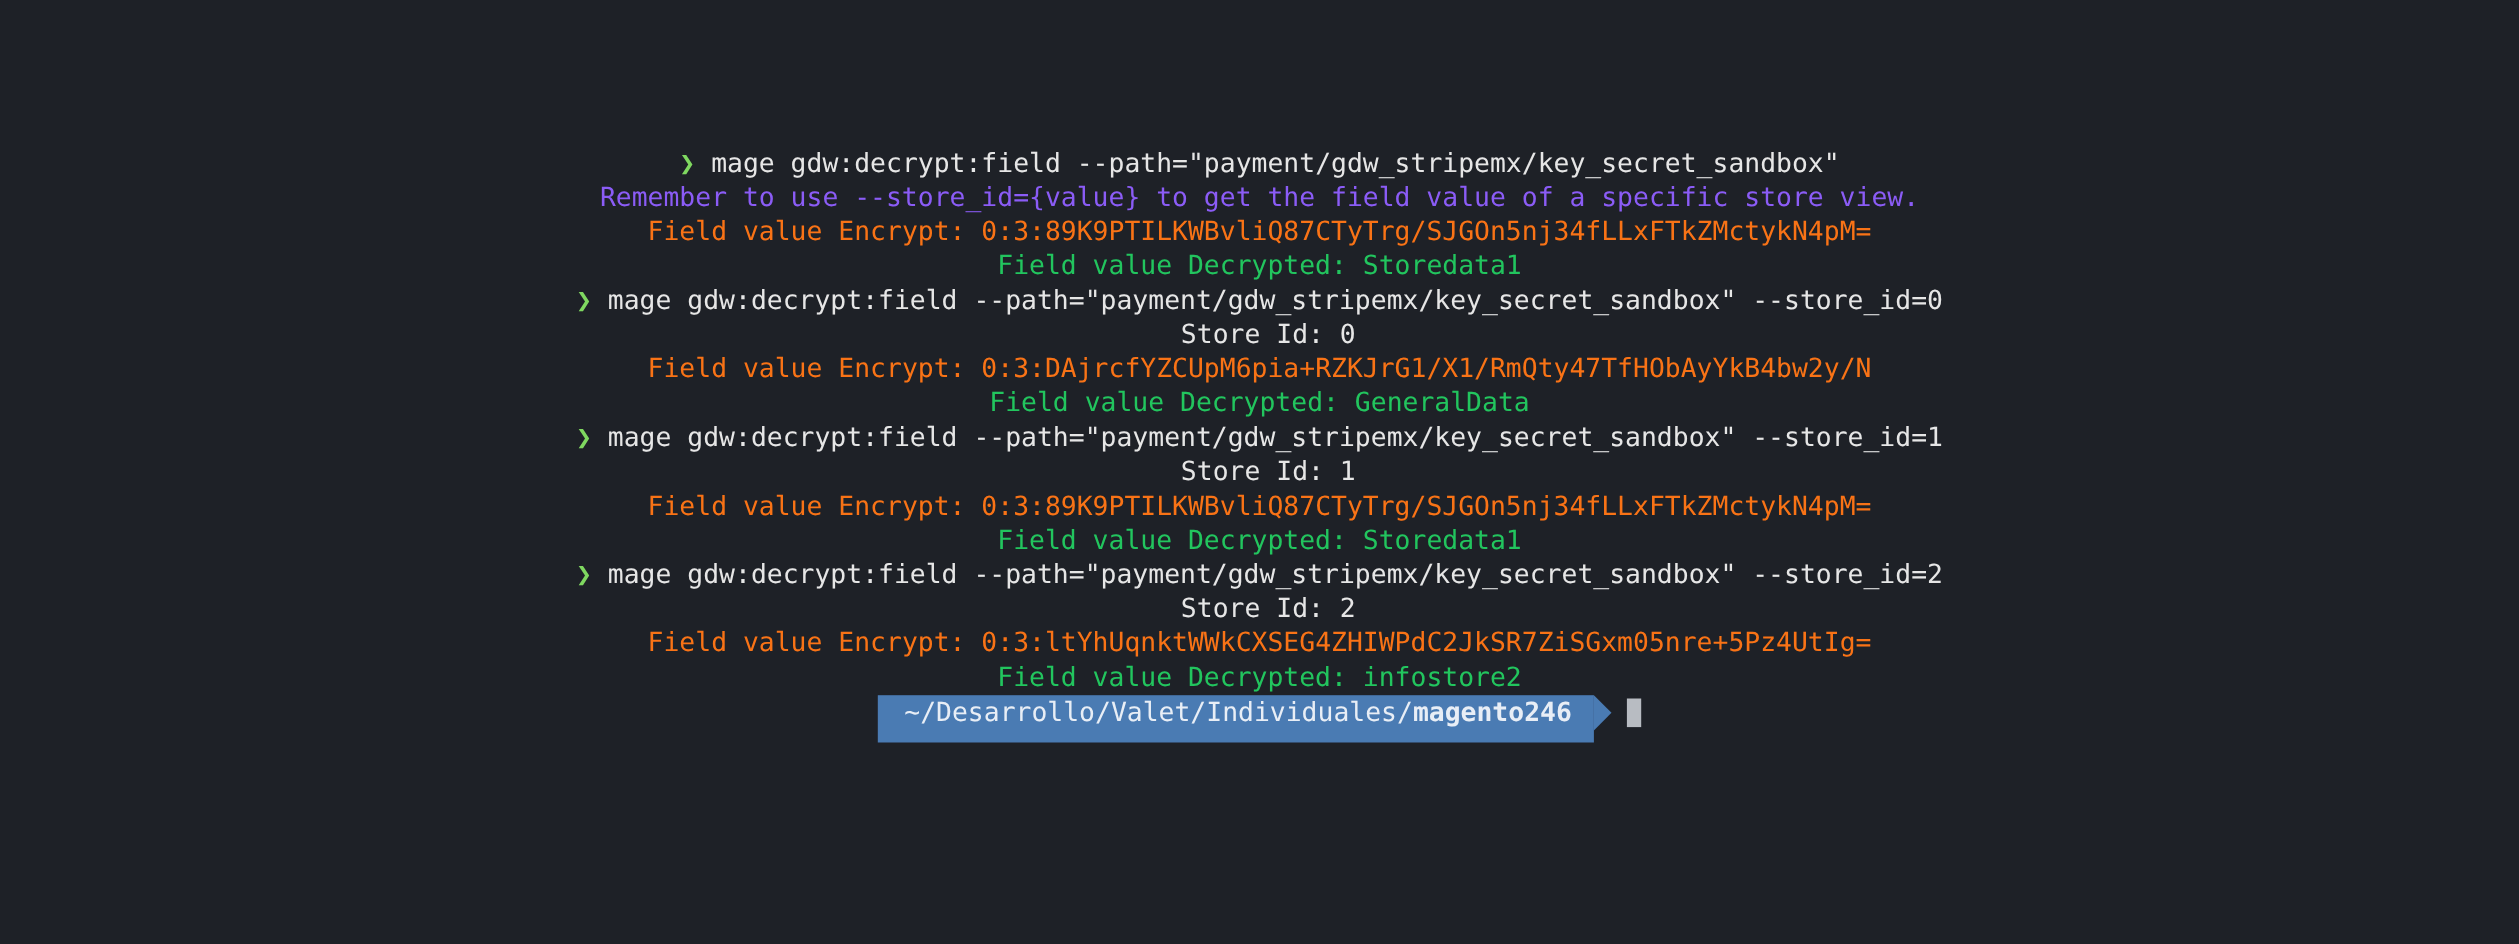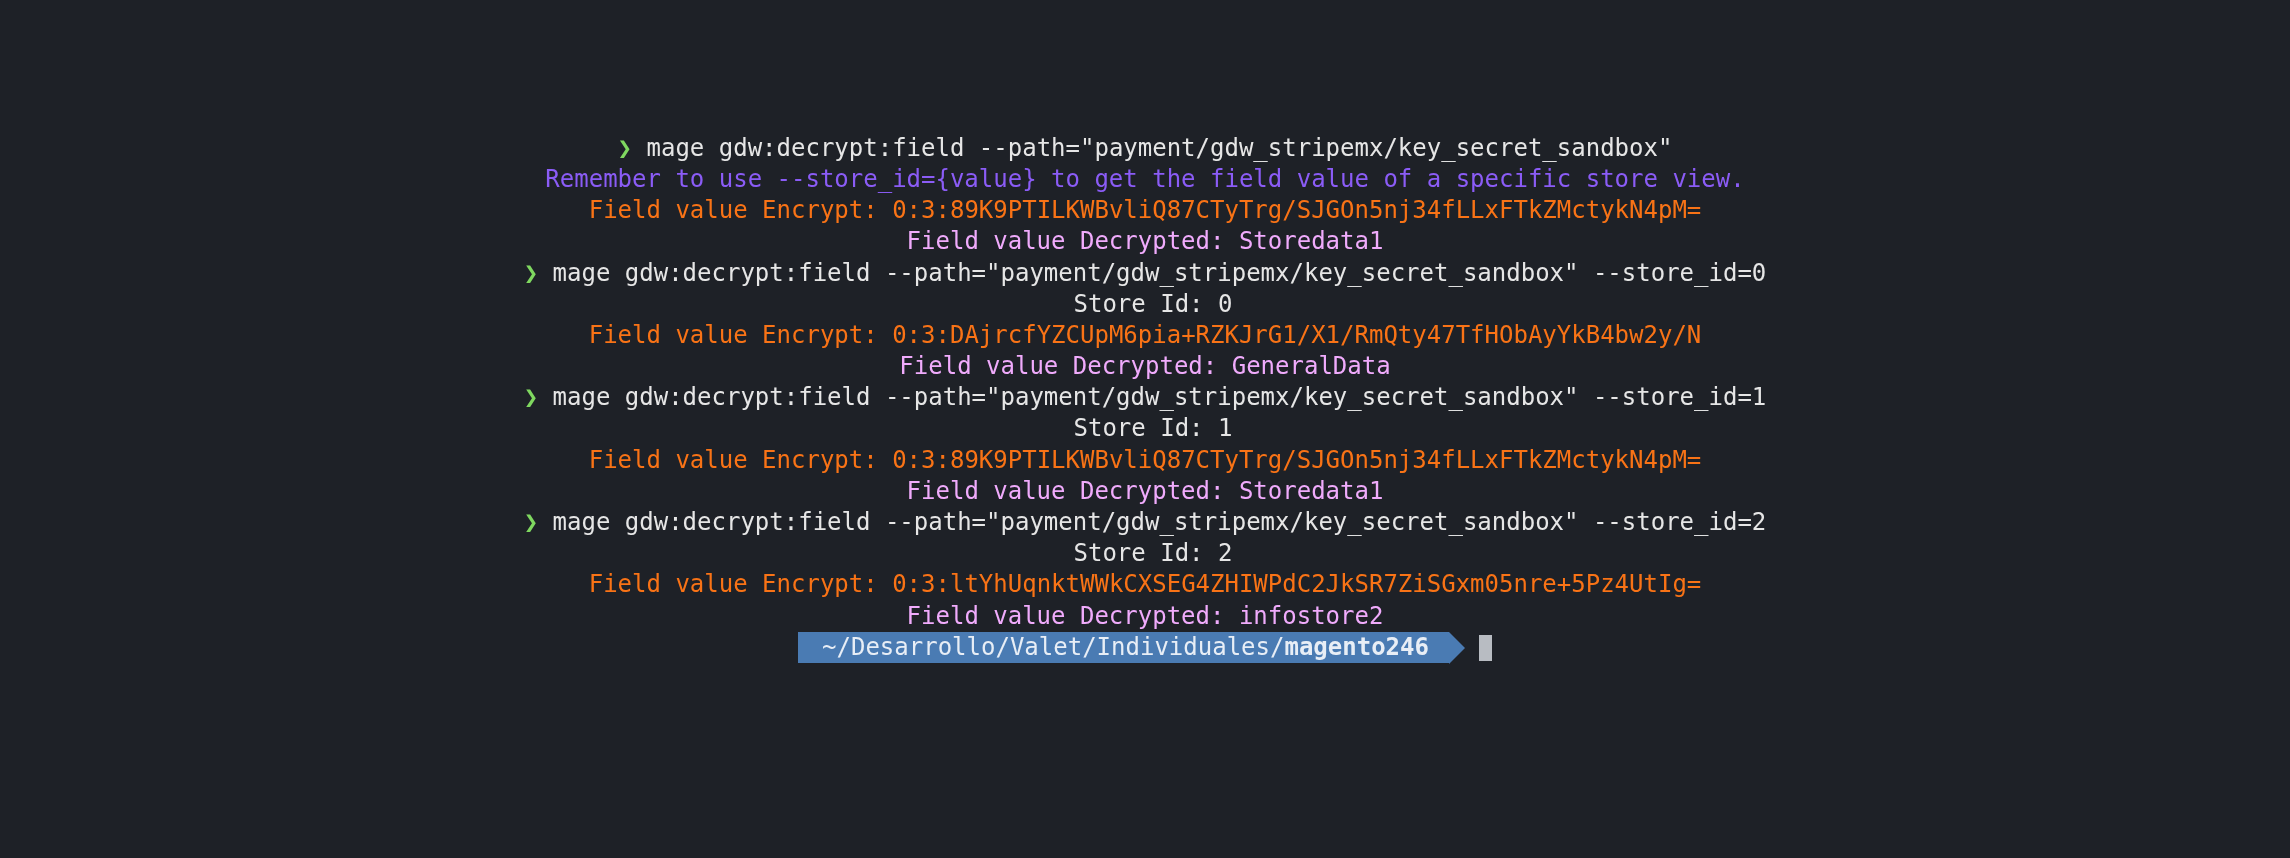--- a/index.html
+++ b/index.html
@@ -11,27 +11,27 @@
     color: #e6e6e6;
     padding: 8px 12px;
     white-space: pre;
     overflow-x: auto;
   }
   .line { display: block; }
   .prompt-chevron { color: #7fd860; font-weight: bold; }
   .cmd { color: #e6e6e6; }
   .hint { color: #8b5cf6; }
   .blue { color: #f97316; }
-  .yellow { color: #f0abfc; }
+  .yellow { color: #22c55e; }
   .white { color: #e6e6e6; margin-left: 16px; }
   .pathbar {
     display: inline-block;
     background: #4a7bb3;
     color: #e8eef6;
-    padding: 0 6px 0 10px;
+    padding: 0 6px 12px 10px;
     position: relative;
     margin-right: 26px;
   }
   .pathbar::after {
     content: "";
     position: absolute;
     right: -16px;
     top: 0;
     width: 0;
     height: 0;

